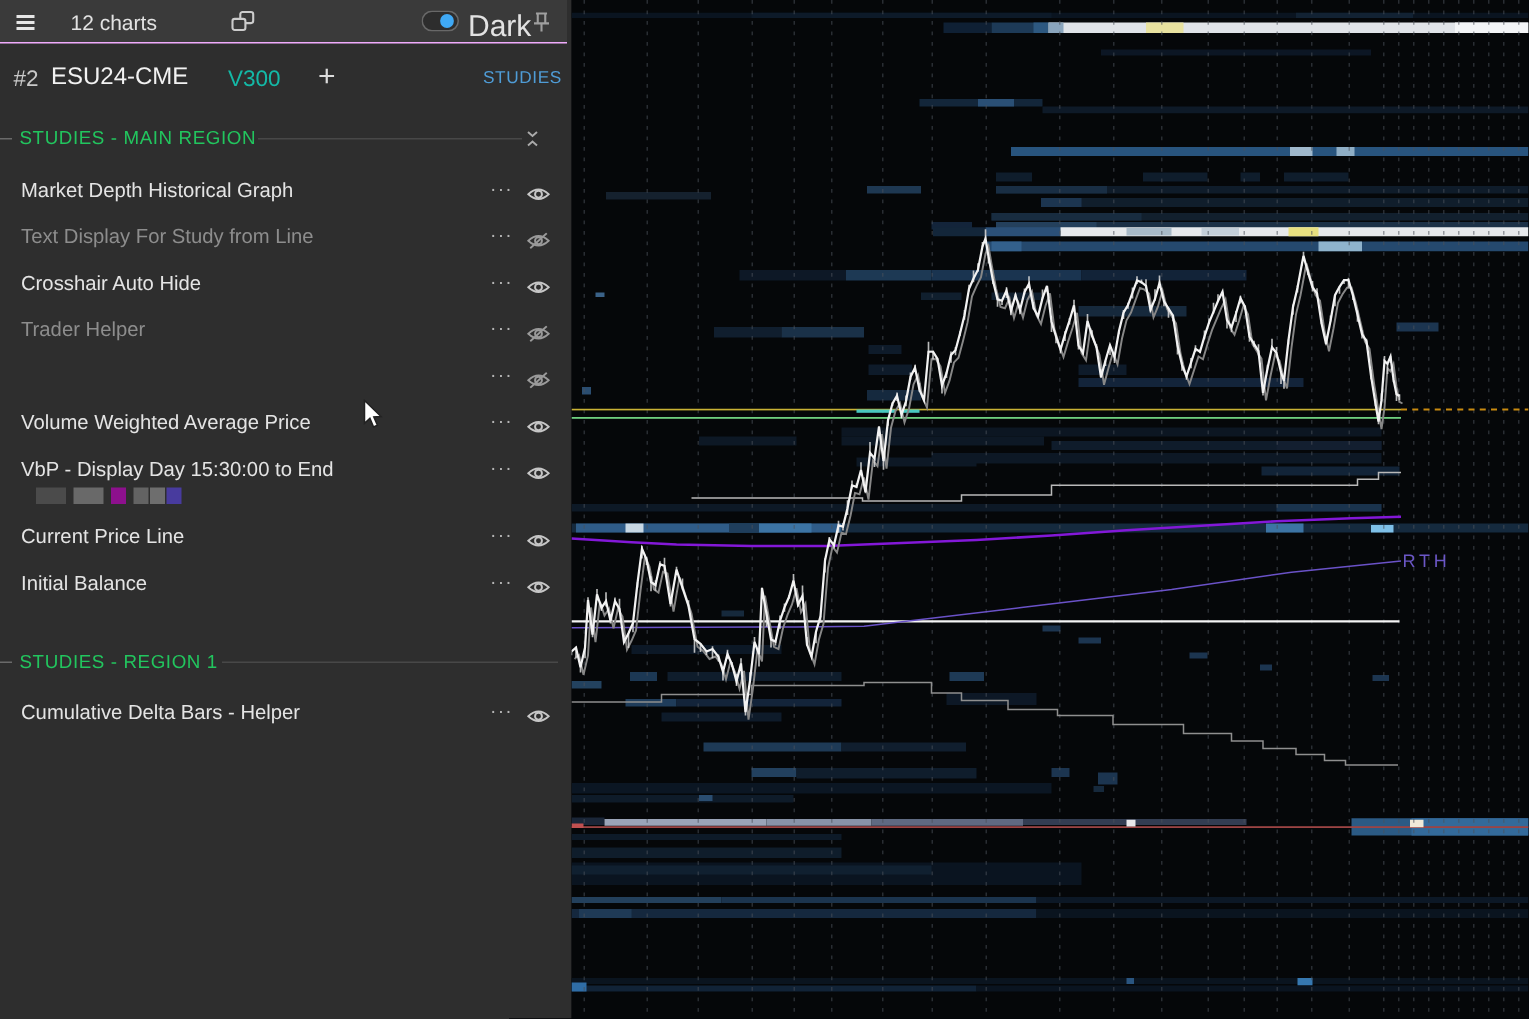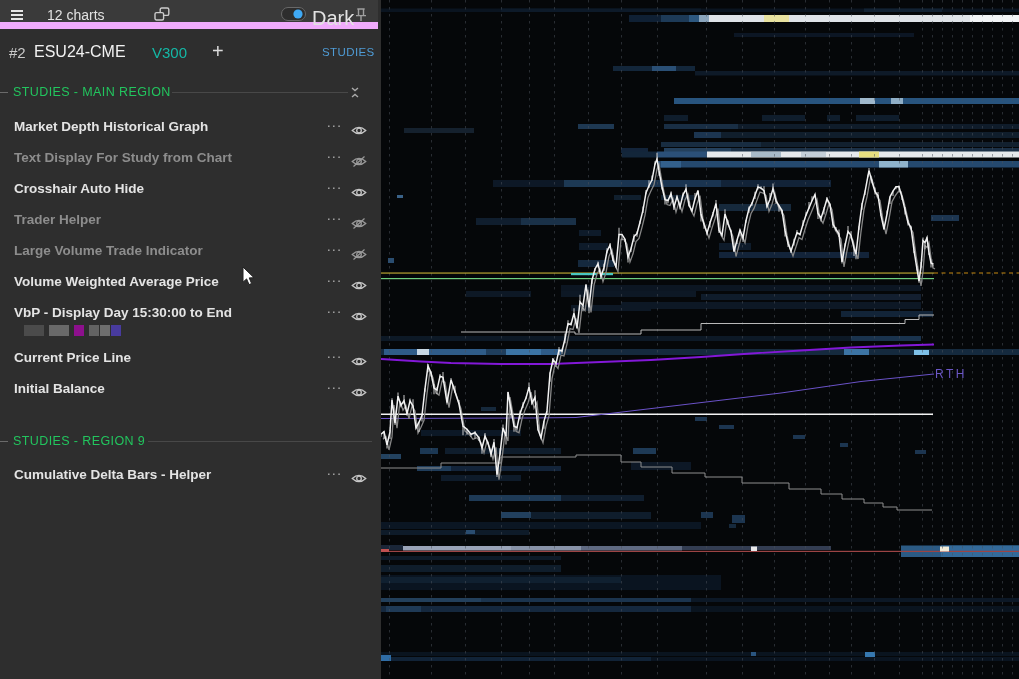--- a/index.html
+++ b/index.html
@@ -1,35 +1,35 @@
 <!DOCTYPE html>
 <html><head><meta charset="utf-8">
 <style>
 *{margin:0;padding:0;box-sizing:border-box}
 html,body{width:1019px;height:679px;overflow:hidden;background:#050709;
 font-family:"Liberation Sans",sans-serif;}
 #app{position:relative;width:1019px;height:679px}
 #sidebar{position:absolute;left:0;top:0;width:381px;height:679px;background:#2e2e2e}
-#topbar{position:absolute;left:0;top:0;width:378px;height:29px;background:#3a3a3a;border-bottom:7px solid #f0abfc}
+#topbar{position:absolute;left:0;top:0;width:378px;height:29px;background:#3a3a3a;border-bottom:1px solid #f0abfc}
 .tb-ham{position:absolute;left:11px;top:10px;width:12px;height:10px}
 .tb-ham div{height:2px;background:#e6e6e6;margin-bottom:2px}
 .tb-charts{position:absolute;left:47px;top:7px;font-size:14px;color:#e2e2e2}
 .tb-dark{position:absolute;left:312px;top:7px;font-size:20px;color:#e2e2e2}
 #title{position:absolute;left:0;top:30px;width:381px;height:40px}
 .t-num{position:absolute;left:9px;top:14px;font-size:15px;color:#c9c9c9}
 .t-sym{position:absolute;left:34px;top:13px;font-size:16px;font-weight:normal;color:#f2f2f2}
 .t-v{position:absolute;left:152px;top:14px;font-size:15px;color:#14b8a6}
 .t-plus{position:absolute;left:212px;top:10px;font-size:20px;color:#dcdcdc;font-weight:400}
 .t-studies{position:absolute;left:322px;top:16px;font-size:11.5px;font-weight:normal;color:#4f9cd6;letter-spacing:.4px}
 .sechdr{position:absolute;left:0;width:381px;height:16px}
 .sechdr .txt{position:absolute;left:13px;top:1px;font-size:12.5px;color:#22c55e;letter-spacing:.4px}
 .sechdr .dash{position:absolute;left:0;top:8px;width:8px;height:1px;background:#6a6a6a}
 .sechdr .line{position:absolute;top:8px;height:1px;background:#484848}
 .row{position:absolute;left:0;width:381px;height:20px}
-.row .name{position:absolute;left:14px;top:0;font-size:13.5px;font-weight:bold}
+.row .name{position:absolute;left:14px;top:0;font-size:13.5px;font-weight:normal}
 .row .dots{position:absolute;left:327px;top:-4px;font-size:13px;color:#b5b5b5;letter-spacing:1.5px}
 .row .eye{position:absolute;left:351px;top:3px}
 .vis{color:#e4e4e4}
 .hid{color:#8d8d8d}
 .sw{position:absolute;top:325px;height:11px}
 </style></head><body>
 <div id="app">
 <div id="sidebar">
  <div id="topbar">
   <div class="tb-ham">
@@ -72,21 +72,21 @@
  </div>
  <div class="row" style="top:119px">
         <div class="name vis">Market Depth Historical Graph</div>
         <div class="dots">...</div>
         <div class="eye"><svg width="16" height="11" viewBox="0 0 16 11">
             <path d="M1.2,5.5 Q8,-0.8 14.8,5.5 Q8,11.8 1.2,5.5 Z" fill="none" stroke="#c6c6c6" stroke-width="1.2"></path>
             <circle cx="8" cy="5.5" r="2.3" fill="none" stroke="#c6c6c6" stroke-width="1.3"></circle>
           </svg></div>
       </div>
  <div class="row" style="top:150px">
-        <div class="name hid">Text Display For Study from Chart</div>
+        <div class="name hid">Text Display For Study from Line</div>
         <div class="dots">...</div>
         <div class="eye"><svg width="16" height="11" viewBox="0 0 16 11">
             <path d="M1.2,5.5 Q8,-0.8 14.8,5.5 Q8,11.8 1.2,5.5 Z" fill="none" stroke="#9a9a9a" stroke-width="1.2"></path>
             <circle cx="8" cy="5.5" r="2.3" fill="none" stroke="#9a9a9a" stroke-width="1.3"></circle>
             <line x1="2.5" y1="10.5" x2="13.5" y2="0.5" stroke="#9a9a9a" stroke-width="1.2"></line>
           </svg></div>
       </div>
  <div class="row" style="top:181px">
         <div class="name vis">Crosshair Auto Hide</div>
         <div class="dots">...</div>
@@ -98,21 +98,20 @@
  <div class="row" style="top:212px">
         <div class="name hid">Trader Helper</div>
         <div class="dots">...</div>
         <div class="eye"><svg width="16" height="11" viewBox="0 0 16 11">
             <path d="M1.2,5.5 Q8,-0.8 14.8,5.5 Q8,11.8 1.2,5.5 Z" fill="none" stroke="#9a9a9a" stroke-width="1.2"></path>
             <circle cx="8" cy="5.5" r="2.3" fill="none" stroke="#9a9a9a" stroke-width="1.3"></circle>
             <line x1="2.5" y1="10.5" x2="13.5" y2="0.5" stroke="#9a9a9a" stroke-width="1.2"></line>
           </svg></div>
       </div>
  <div class="row" style="top:243px">
-        <div class="name hid">Large Volume Trade Indicator</div>
         <div class="dots">...</div>
         <div class="eye"><svg width="16" height="11" viewBox="0 0 16 11">
             <path d="M1.2,5.5 Q8,-0.8 14.8,5.5 Q8,11.8 1.2,5.5 Z" fill="none" stroke="#9a9a9a" stroke-width="1.2"></path>
             <circle cx="8" cy="5.5" r="2.3" fill="none" stroke="#9a9a9a" stroke-width="1.3"></circle>
             <line x1="2.5" y1="10.5" x2="13.5" y2="0.5" stroke="#9a9a9a" stroke-width="1.2"></line>
           </svg></div>
       </div>
  <div class="row" style="top:274px">
         <div class="name vis">Volume Weighted Average Price</div>
         <div class="dots">...</div>
@@ -154,21 +153,21 @@
           </svg></div>
       </div>
  <div class="sw" style="left:24px;width:20px;background:#4b4b4b"></div>
  <div class="sw" style="left:49px;width:20px;background:#696969"></div>
  <div class="sw" style="left:74px;width:10px;background:#8d108d"></div>
  <div class="sw" style="left:89px;width:10px;background:#636363"></div>
  <div class="sw" style="left:100px;width:10px;background:#6e6e6e"></div>
  <div class="sw" style="left:111px;width:10px;background:#483b9e"></div>
  <div class="sechdr" style="top:433px">
    <div class="dash"></div>
-        <div class="txt">STUDIES - REGION 9</div>
+        <div class="txt">STUDIES - REGION 1</div>
    <div class="line" style="left:148px;width:224px"></div>
  </div>
 </div>
 <svg id="chart" style="position:absolute;left:381px;top:0" width="638" height="679" viewBox="0 0 638 679">
 <rect x="0" y="0" width="638" height="679" fill="#050709"></rect>
 <rect x="0" y="8.5" width="639" height="3.5" fill="#0a1420"></rect>
 <rect x="120" y="8.5" width="200" height="3.5" fill="#0d1a29"></rect>
 <rect x="483" y="8.5" width="78" height="3.5" fill="#122233"></rect>
 <rect x="248" y="15" width="32" height="7" fill="#0f2034"></rect>
 <rect x="280" y="15" width="38" height="7" fill="#1d3a57"></rect>

